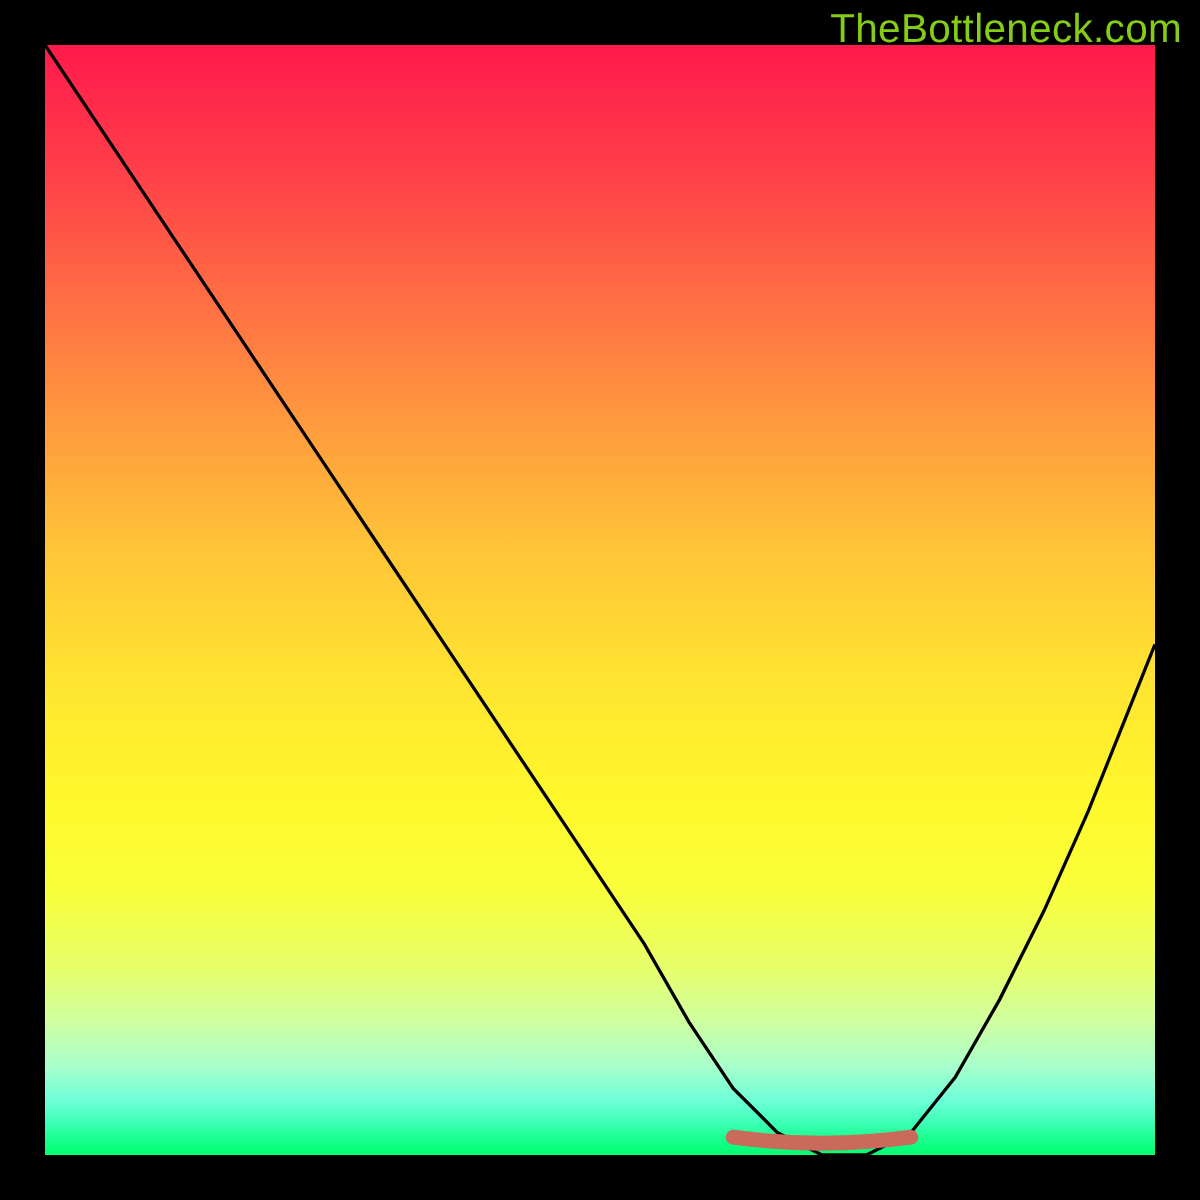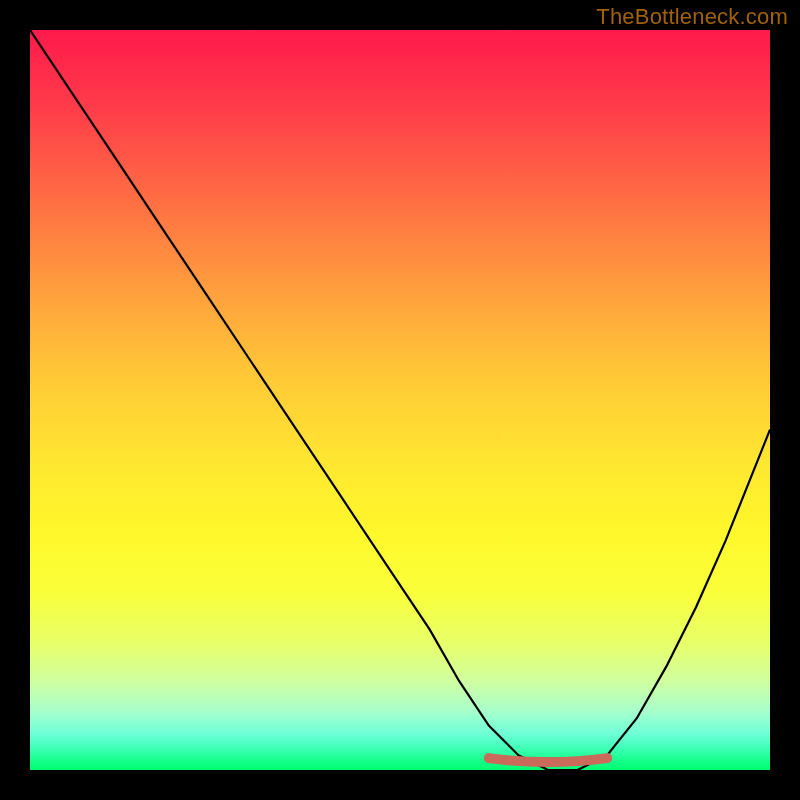--- a/index.html
+++ b/index.html
@@ -59,22 +59,22 @@
   .curve path.marker {
     fill: none;
     stroke: #c96a5a;
     stroke-width: 10;
     stroke-linecap: round;
   }
   .watermark {
     position: absolute;
     top: 4px;
     right: 12px;
-    color: #a16207;
-    font-size: 22px;
+    color: #84cc16;
+    font-size: 27px;
     letter-spacing: 0.2px;
   }
 </style>
 </head>
 <body>
 
 <div class="frame">
 
   <div class="watermark">TheBottleneck.com</div>
 

